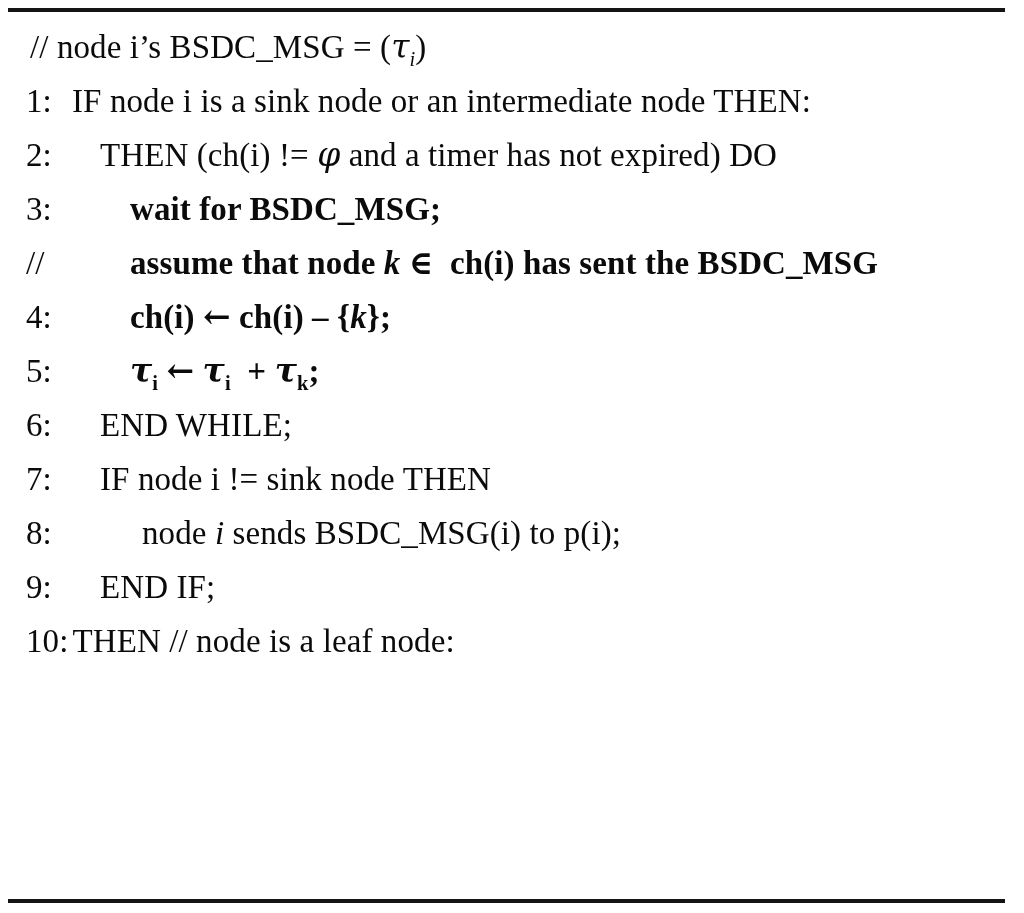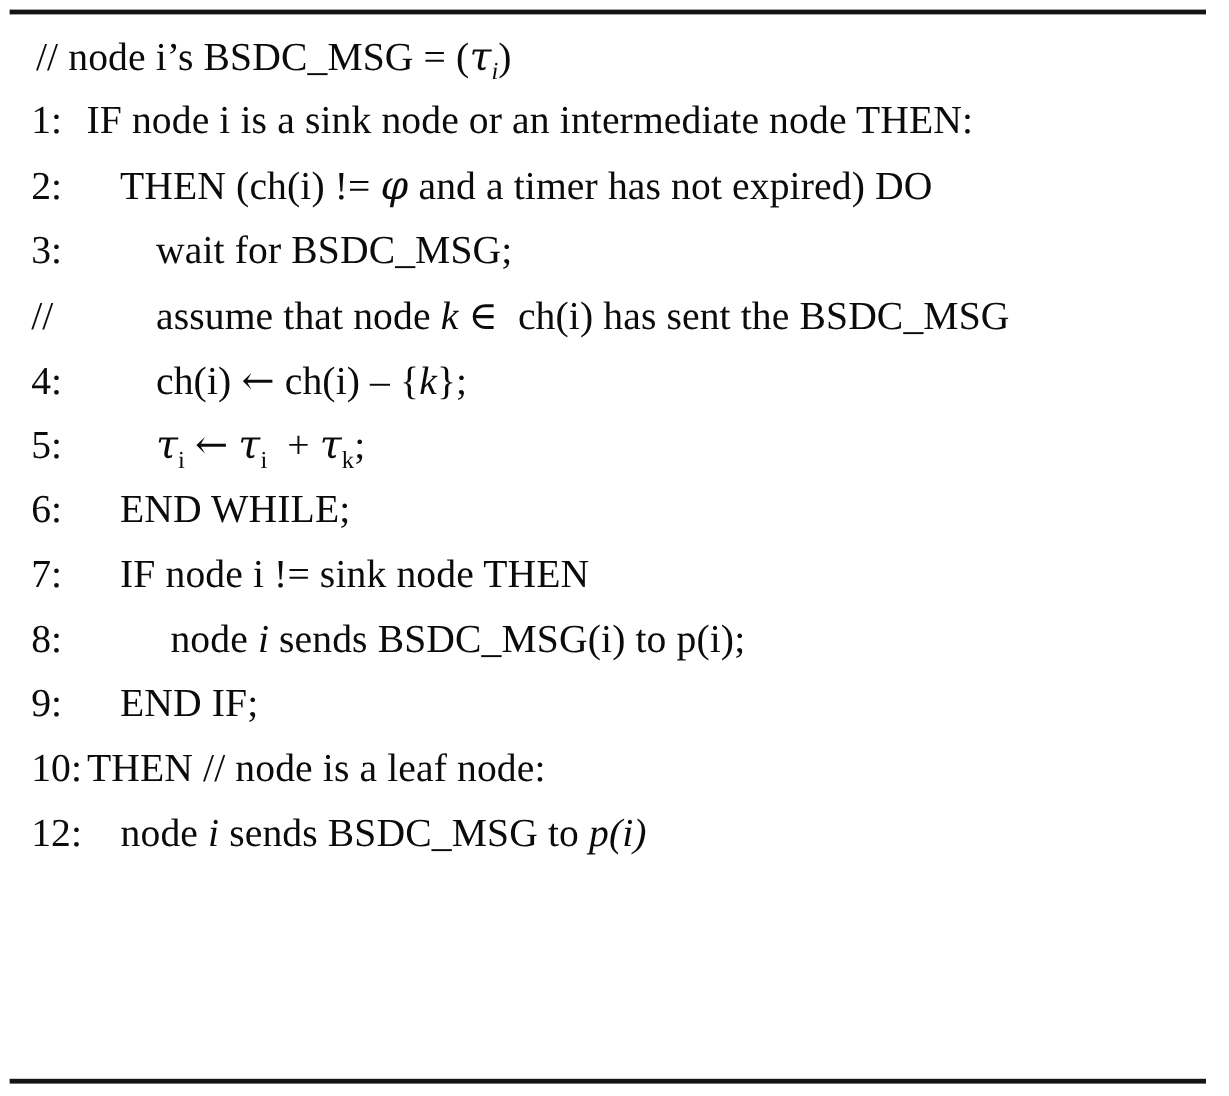--- a/index.html
+++ b/index.html
@@ -61,21 +61,21 @@
   .line-label.wide { min-width: 42px; }
 
   .line-text {
     flex: 1 1 auto;
     white-space: pre;
   }
 
   
   .ind-0 .line-text { padding-left: 4px; }
   .ind-1 .line-text { padding-left: 32px; }
-  .ind-2 .line-text { padding-left: 62px; }
+  .ind-2 .line-text { padding-left: 62px; font-weight: bold; }
   .ind-3 .line-text { padding-left: 74px; }
 
   .kw { font-weight: normal; }
   .it { font-style: italic; }
 
   
   .sym {
     font-family: "DejaVu Serif", "Liberation Serif", serif;
     font-style: italic;
   }
@@ -159,22 +159,19 @@
 
     <div class="code-line ind-1">
       <span class="line-label">9:</span><span class="line-text"><span class="kw">END IF</span>;</span>
     </div>
 
     <div class="code-line ind-0">
       <span class="line-label wide">10:</span><span class="line-text"><span class="kw">THEN</span> // node is a leaf node:</span>
     </div>
 
 
-    <div class="code-line ind-1">
-      <span class="line-label wide">12:</span><span class="line-text">node <span class="it">i</span> sends BSDC_MSG to <span class="it">p(i)</span></span>
-    </div>
 
 
   </div>
 
   <div class="rule rule-bottom"></div>
 
 </div>
 
 </body></html>

